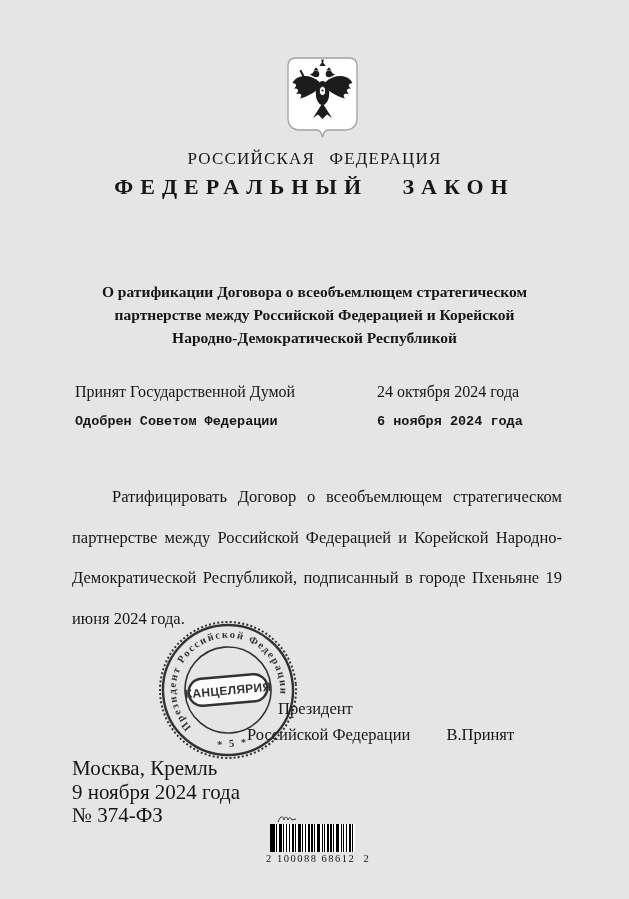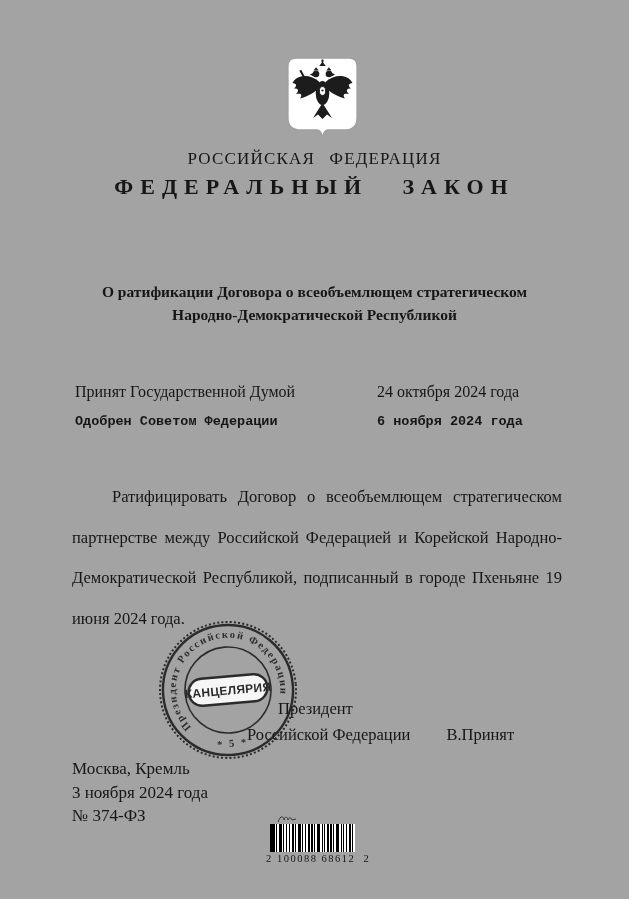--- a/index.html
+++ b/index.html
@@ -1,36 +1,36 @@
 <!DOCTYPE html>
 <html><head>
 <meta charset="utf-8">
 <style>
   html,body{margin:0;padding:0;background:#fff;}
   .page{
-    position:relative;width:629px;height:899px;background:#a3a3a3;overflow:hidden;
+    position:relative;width:629px;height:899px;background:#e5e5e5;overflow:hidden;
     font-family:"Liberation Serif", serif;color:#161616;
   }
   .abs{position:absolute;}
   .center{left:0;right:0;text-align:center;}
   .country-heading{top:149px;font-size:17px;letter-spacing:1.2px;word-spacing:9px;}
   .law-type-heading{top:174px;font-size:22px;font-weight:bold;letter-spacing:7px;word-spacing:22px;}
   .law-title{top:280px;left:70px;width:489px;text-align:center;font-weight:bold;
     font-size:15.5px;line-height:23px;}
   .adopt-label{left:75px;font-size:16px;}
   .adopt-date{left:377px;font-size:16px;}
   .row1{top:383px;text-align:right;}
   .row2{top:414px;}
   .typewriter{font-family:"Liberation Mono", monospace;font-size:13.5px;font-weight:bold;letter-spacing:0;}
   .body-par{top:477px;left:72px;width:490px;font-size:16.5px;line-height:40.5px;
     text-align:justify;text-indent:40px;}
   .signature{left:247px;top:696px;font-size:16.5px;line-height:26px;}
   .sig-line1{padding-left:31px;}
   .sig-name{margin-left:36px;}
-  .footer{left:72px;top:757px;font-size:17px;line-height:23.5px;}
+  .footer{left:72px;top:757px;font-size:21px;line-height:23.5px;}
   .emblem{left:286px;top:56px;}
   .stamp{left:154px;top:616px;opacity:0.9;}
   .barcode-wrap{left:266px;top:810px;width:100px;}
   .handwritten-mark{position:absolute;left:10px;top:2px;}
   .bars{position:relative;margin-left:4px;margin-top:14px;width:85px;height:28px;
     background:
       repeating-linear-gradient(90deg,
         #000 0 1.5px,#fff 1.5px 2.5px,
         #000 2.5px 5px,#fff 5px 6px,
         #000 6px 7px,#fff 7px 9.5px,
@@ -73,20 +73,21 @@
       <ellipse cx="0" cy="-4" rx="3.1" ry="4.4" fill="#ffffff" stroke="#1c1c1c" stroke-width="0.9"></ellipse>
       <circle cx="0" cy="-4.5" r="1.1"></circle>
     </g>
   </svg>
 
   <div class="abs center country-heading">РОССИЙСКАЯ ФЕДЕРАЦИЯ</div>
   <div class="abs center law-type-heading">ФЕДЕРАЛЬНЫЙ ЗАКОН</div>
 
   <div class="abs law-title">
     <div>О ратификации Договора о всеобъемлющем стратегическом</div>
+    <div>партнерстве между Российской Федерацией и Корейской</div>
     <div>Народно-Демократической Республикой</div>
   </div>
 
   <div class="abs adopt-label row1">Принят Государственной Думой</div>
   <div class="abs adopt-date row1">24 октября 2024 года</div>
   <div class="abs adopt-label row2 typewriter">Одобрен Советом Федерации</div>
   <div class="abs adopt-date row2 typewriter">6 ноября 2024 года</div>
 
   <div class="abs body-par">Ратифицировать Договор о всеобъемлющем стратегическом партнерстве между Российской Федерацией и Корейской Народно-Демократической Республикой, подписанный в городе Пхеньяне 19 июня 2024 года.</div>
 
@@ -107,21 +108,21 @@
         <textPath href="#ringPath" startOffset="4">Президент Российской Федерации</textPath>
       </text>
       <text x="0" y="57" text-anchor="middle" font-family="Liberation Serif, serif" font-size="10.5" font-weight="bold" letter-spacing="2" fill="#1f1f1f" stroke="none">* 5 *</text>
       <rect x="-39.5" y="-13.5" width="79" height="27" rx="13.5" fill="#ffffff" stroke-width="2.4"></rect>
       <text x="0" y="4.6" text-anchor="middle" font-family="Liberation Sans, sans-serif" font-size="12" font-weight="bold" letter-spacing="0.3" fill="#1f1f1f" stroke="none">КАНЦЕЛЯРИЯ</text>
     </g>
   </svg>
 
   <div class="abs footer">
     <div>Москва, Кремль</div>
-    <div>3 ноября 2024 года</div>
+    <div>9 ноября 2024 года</div>
     <div>№ 374-ФЗ</div>
   </div>
 
   <div class="abs barcode-wrap">
     <svg class="handwritten-mark" width="22" height="13" viewBox="0 0 22 13" aria-hidden="true">
       <path d="M2,10 C4,4 7,3 8,8 C9,4 11,4 12,8 C13,5 15,5 16,8 L20,7" fill="none" stroke="#3a3a3a" stroke-width="1"></path>
     </svg>
     <div class="bars"></div>
     <div class="barcode-digits">2 100088 68612  2</div>
   </div>

